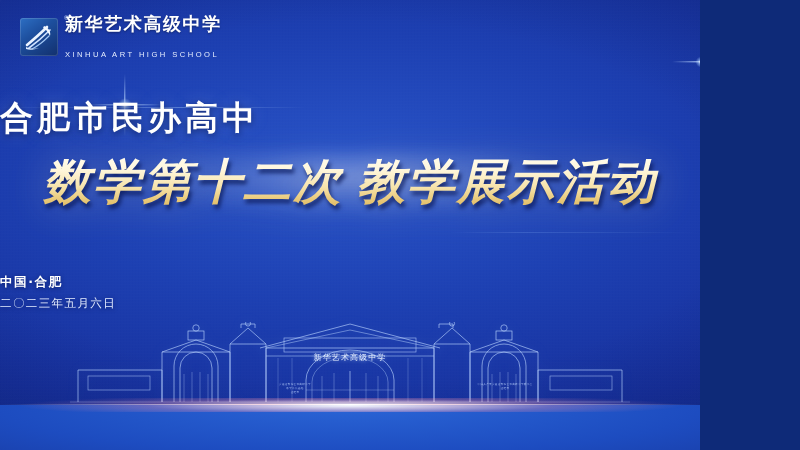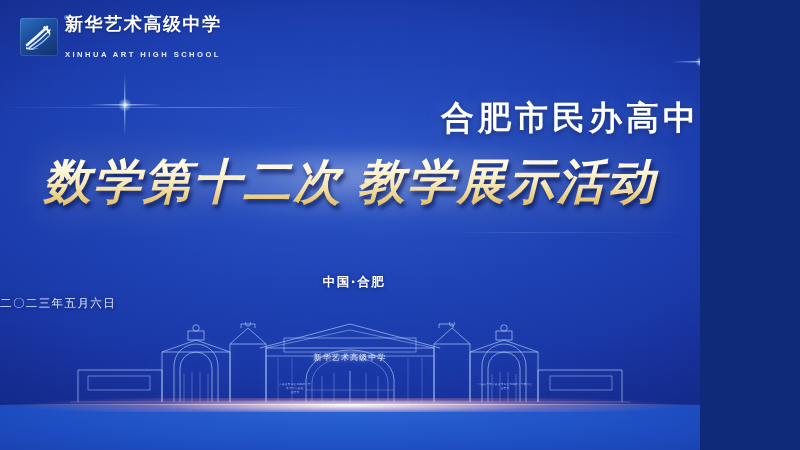--- a/index.html
+++ b/index.html
@@ -100,52 +100,52 @@
   .logo-reg{
     position:absolute;left:44px;top:1px;color:#cfe0ff;font-size:6px;line-height:1;
   }
   .logo-text{display:flex;flex-direction:column;justify-content:center;}
   .logo-cn{
     color:#ffffff;font-size:18px;font-weight:bold;letter-spacing:1.6px;line-height:1.08;
     font-family:"DejaVu Sans","Liberation Sans",sans-serif;
     text-shadow:0 1px 2px rgba(0,0,0,.35);
   }
   .logo-en{
-    color:#e6eeff;font-size:7.6px;font-weight:bold;letter-spacing:2.45px;line-height:1.2;margin-top:17px;
+    color:#e6eeff;font-size:7.6px;font-weight:normal;letter-spacing:2.45px;line-height:1.2;margin-top:17px;
   }
 
   
   .title-glow{
     position:absolute;left:50%;top:150px;transform:translateX(-50%);
     width:560px;height:120px;pointer-events:none;
     background:radial-gradient(52% 46% at 50% 22%, rgba(255,255,255,.30) 0%, rgba(190,215,255,.12) 45%, rgba(160,195,255,0) 78%);
     filter:blur(6px);
   }
   .subtitle{
-    position:absolute;left:0;right:0;top:96px;text-align:right;
+    position:absolute;left:0;right:0;top:96px;text-align:left;
     color:#ffffff;font-size:33px;font-weight:bold;letter-spacing:4px;
     font-family:Liberation Serif, serif;
     text-shadow:0 2px 7px rgba(6,20,80,.75), 0 0 16px rgba(150,190,255,.35);
   }
   .maintitle{
     position:absolute;left:0;right:0;top:150px;text-align:center;
     font-size:48px;font-weight:bold;letter-spacing:2px;
     font-family:"DejaVu Sans","Liberation Sans",sans-serif;
     font-style:italic;
     background:linear-gradient(180deg,#fffdf3 0%,#fff7dd 30%,#f6e3ab 58%,#e8c878 78%,#d9ae52 100%);
     -webkit-background-clip:text;background-clip:text;
     color:transparent;-webkit-text-fill-color:transparent;
     filter:drop-shadow(2px 4px 2px rgba(8,22,84,.78)) drop-shadow(0 0 20px rgba(255,230,170,.22));
     white-space:nowrap;
   }
   .maintitle .sp{display:inline-block;width:14px;}
 
   
   .place{
-    position:absolute;left:8px;right:0;top:274px;text-align:center;
+    position:absolute;left:0;right:0;top:274px;
     color:#ffffff;font-size:12.5px;font-weight:bold;letter-spacing:1.6px;
     font-family:"DejaVu Sans","Liberation Sans",sans-serif;
     text-shadow:0 1px 4px rgba(6,20,80,.7);
   }
   .date{
     position:absolute;left:0;right:0;top:296px;text-align:left;
     color:#e4ecff;font-size:11.5px;letter-spacing:1.4px;
     font-family:"DejaVu Sans","Liberation Sans",sans-serif;
     text-shadow:0 1px 4px rgba(6,20,80,.7);
   }

